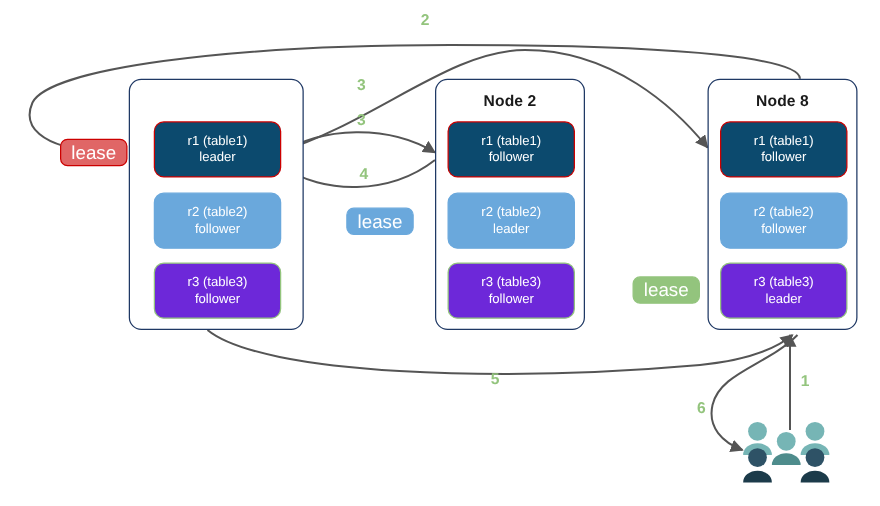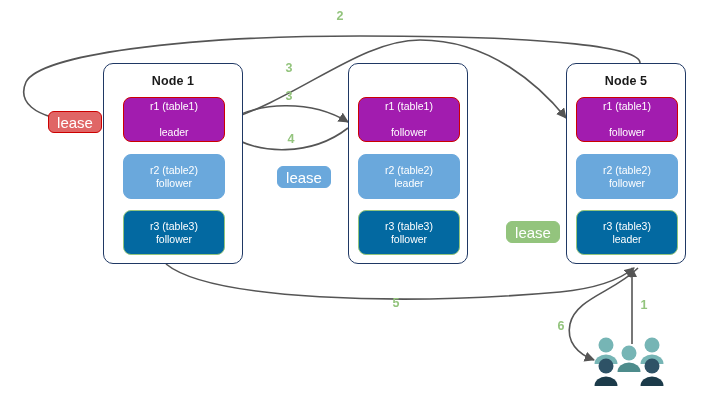--- a/index.html
+++ b/index.html
@@ -49,23 +49,23 @@
     flex-direction: column;
     align-items: center;
     justify-content: center;
     color: #ffffff;
     font-size: 10.5px;
     line-height: 13px;
     text-align: center;
     padding: 2px;
   }
   .replica .l2 { display: block; }
-  .rep-red   { background: #a21caf; border: 1.3px solid #cc0000; justify-content: space-between; }
+  .rep-red   { background: #0c4a6e; border: 1.3px solid #cc0000; }
   .rep-blue  { background: #6aa8dc; border: 1.3px solid #6aa8dc; text-align: right; }
-  .rep-green { background: #0369a1; border: 1.3px solid #93c47d; justify-content: center; }
+  .rep-green { background: #6d28d9; border: 1.3px solid #93c47d; justify-content: center; }
   .lease {
     position: absolute;
     box-sizing: border-box;
     border-radius: 6px;
     display: flex;
     align-items: center;
     justify-content: center;
     color: #ffffff;
     font-size: 15px;
   }
@@ -109,52 +109,52 @@
     <path d="M 348,128 C 312,156 258,156 226,133" fill="none" stroke="#555555" stroke-width="1.6" marker-end="url(#ah)"></path>
 
     <path d="M 166,264 C 210,300 400,306 560,292 C 600,288 622,278 634,268" fill="none" stroke="#555555" stroke-width="1.6" marker-end="url(#ah)"></path>
 
     <path d="M 632,344 L 632,268" fill="none" stroke="#555555" stroke-width="1.6" marker-end="url(#ah)"></path>
 
     <path d="M 638,268 C 614,292 576,298 570,324 C 566,342 578,354 594,360" fill="none" stroke="#555555" stroke-width="1.6" marker-end="url(#ah)"></path>
   </svg>
 
   <div class="node-box" style="left:103px; top:63px; width:140px; height:201px;">
-    <div class="node-title">Node 1</div>
     <div class="replica rep-red" style="left:19px; top:33px; width:102px; height:45px;">
       <span>r1 (table1)</span>
       <span class="l2">leader</span>
     </div>
     <div class="replica rep-blue" style="left:19px; top:90px; width:102px; height:45px;">
       <span>r2 (table2)</span>
       <span class="l2">follower</span>
     </div>
     <div class="replica rep-green" style="left:19px; top:146px; width:102px; height:45px;">
       <span>r3 (table3)</span>
       <span class="l2">follower</span>
     </div>
   </div>
 
   <div class="node-box" style="left:348px; top:63px; width:120px; height:201px;">
+    <div class="node-title">Node 2</div>
     <div class="replica rep-red" style="left:9px; top:33px; width:102px; height:45px;">
       <span>r1 (table1)</span>
       <span class="l2">follower</span>
     </div>
     <div class="replica rep-blue" style="left:9px; top:90px; width:102px; height:45px;">
       <span>r2 (table2)</span>
       <span class="l2">leader</span>
     </div>
     <div class="replica rep-green" style="left:9px; top:146px; width:102px; height:45px;">
       <span>r3 (table3)</span>
       <span class="l2">follower</span>
     </div>
   </div>
 
   <div class="node-box" style="left:566px; top:63px; width:120px; height:201px;">
-    <div class="node-title">Node 5</div>
+    <div class="node-title">Node 8</div>
     <div class="replica rep-red" style="left:9px; top:33px; width:102px; height:45px;">
       <span>r1 (table1)</span>
       <span class="l2">follower</span>
     </div>
     <div class="replica rep-blue" style="left:9px; top:90px; width:102px; height:45px;">
       <span>r2 (table2)</span>
       <span class="l2">follower</span>
     </div>
     <div class="replica rep-green" style="left:9px; top:146px; width:102px; height:45px;">
       <span>r3 (table3)</span>

